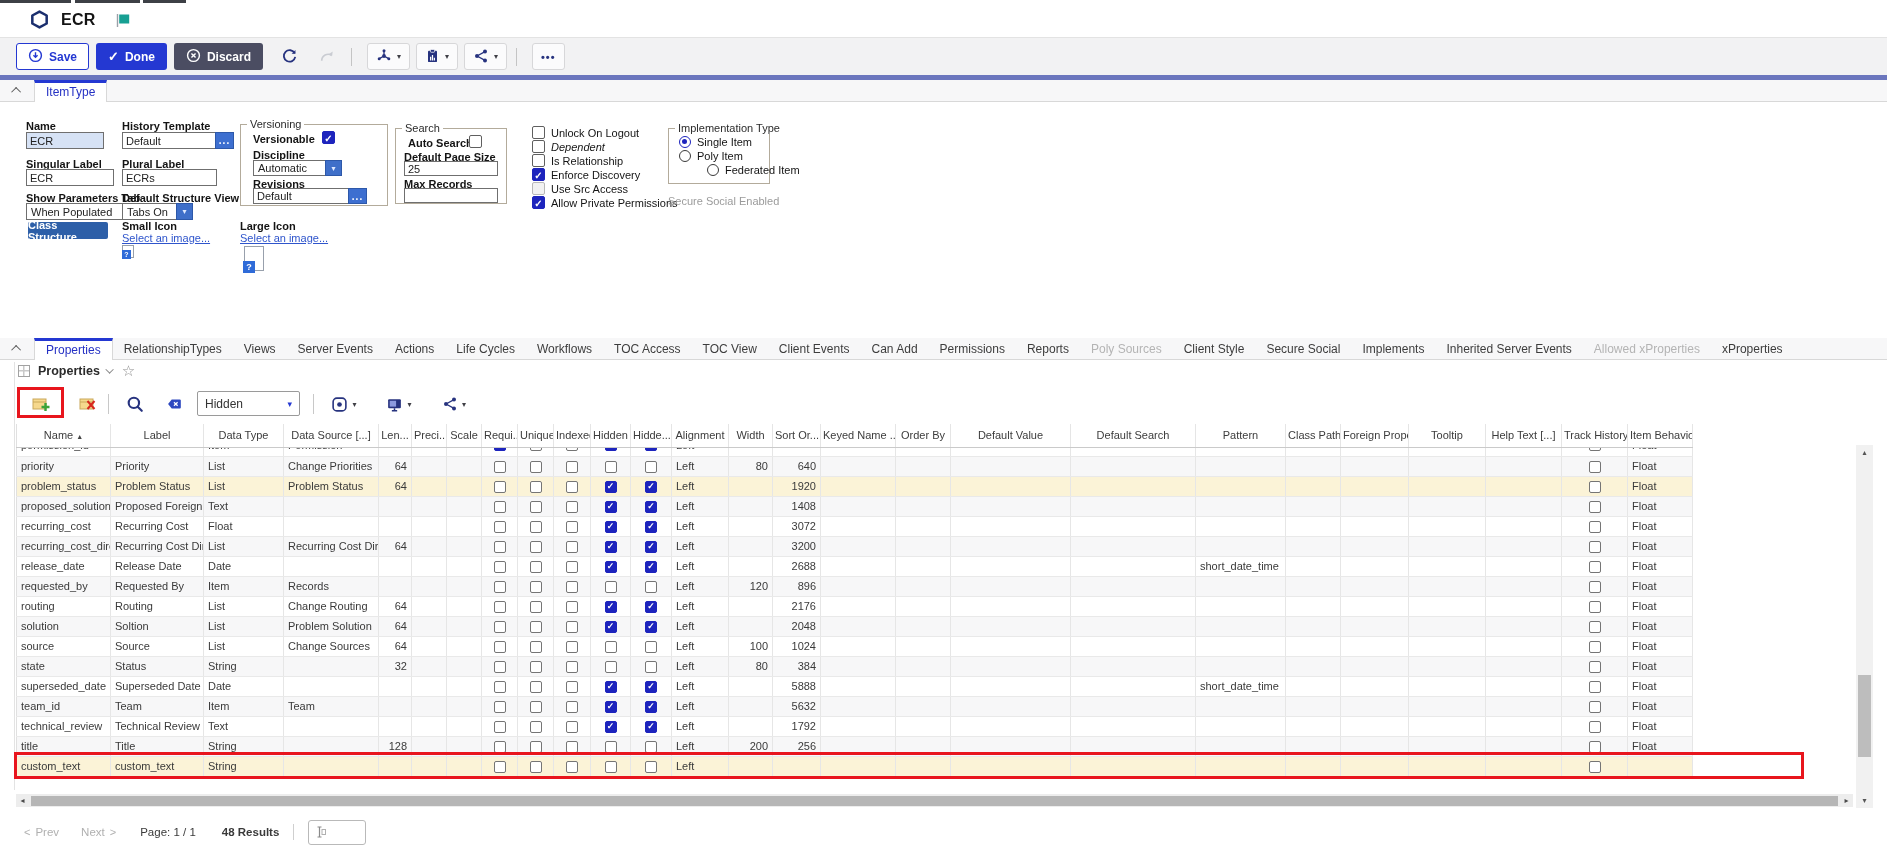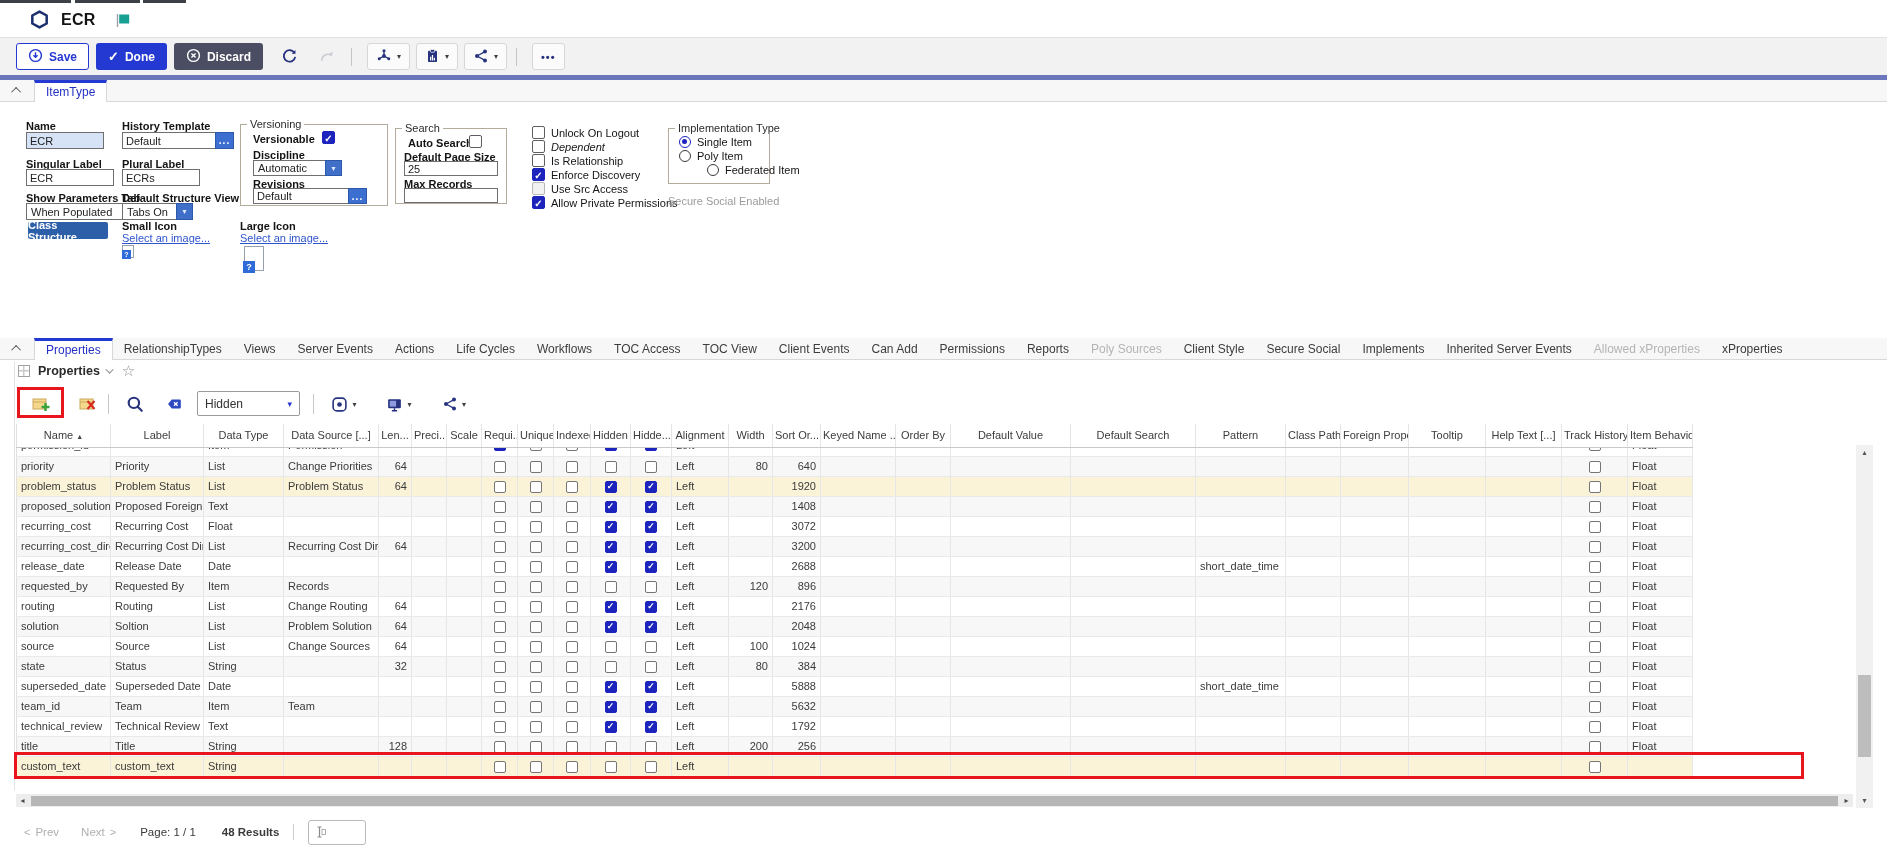--- a/index.html
+++ b/index.html
@@ -204,21 +204,21 @@
   <div class="formbody">
     <span class="flabel" style="left:26px;top:18px">Name</span>
     <input class="finput namebg" style="left: 26px; top: 30px; width: 78px;" value="ECR">
     <span class="flabel" style="left:122px;top:18px">History Template</span>
     <input class="finput" style="left: 122px; top: 30px; width: 94px;" value="Default">
     <span class="dots" style="left:215px;top:30px">...</span>
 
     <span class="flabel" style="left:26px;top:56px">Singular Label</span>
     <input class="finput" style="left: 26px; top: 67px; width: 88px;" value="ECR">
     <span class="flabel" style="left:122px;top:56px">Plural Label</span>
-    <input class="finput" style="left: 122px; top: 67px; width: 78px;" value="ECRs">
+    <input class="finput" style="left: 122px; top: 67px; width: 95px;" value="ECRs">
 
     <span class="flabel" style="left:26px;top:90px">Show Parameters Tab</span>
     <span class="selgrp" style="left:26px;top:101px">
         <span class="selval" style="width:102px">When Populated</span>
         <span class="selbtn">▾</span>
       </span>
     <span class="flabel" style="left:122px;top:90px">Default Structure View</span>
     <span class="selgrp" style="left:122px;top:101px">
         <span class="selval" style="width:54px">Tabs On</span>
         <span class="selbtn">▾</span>

